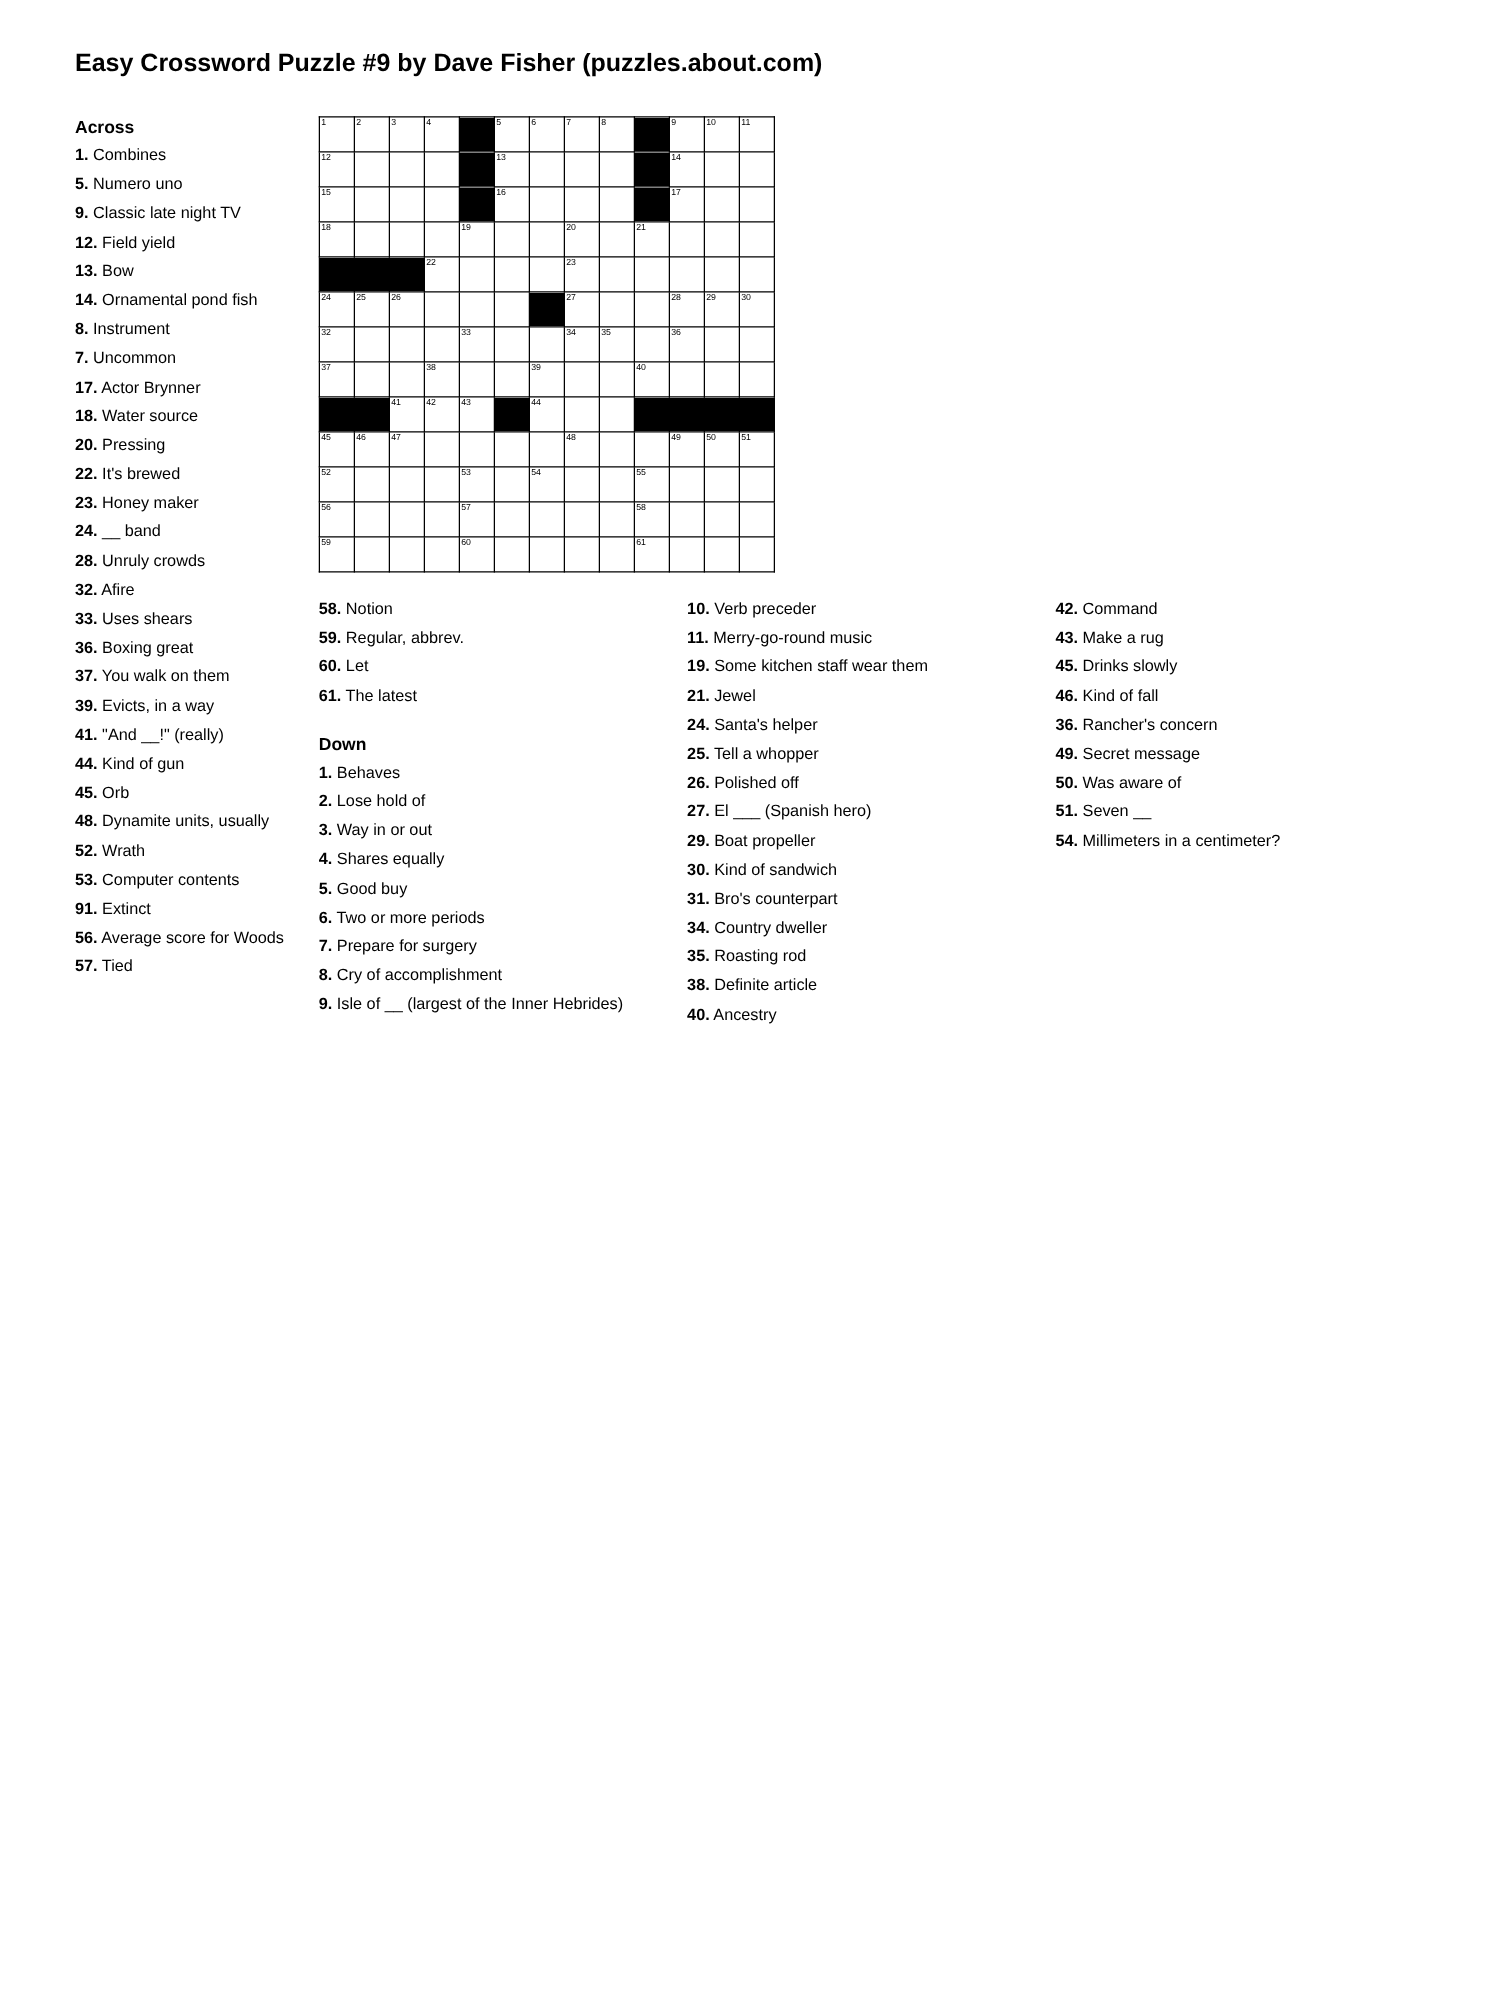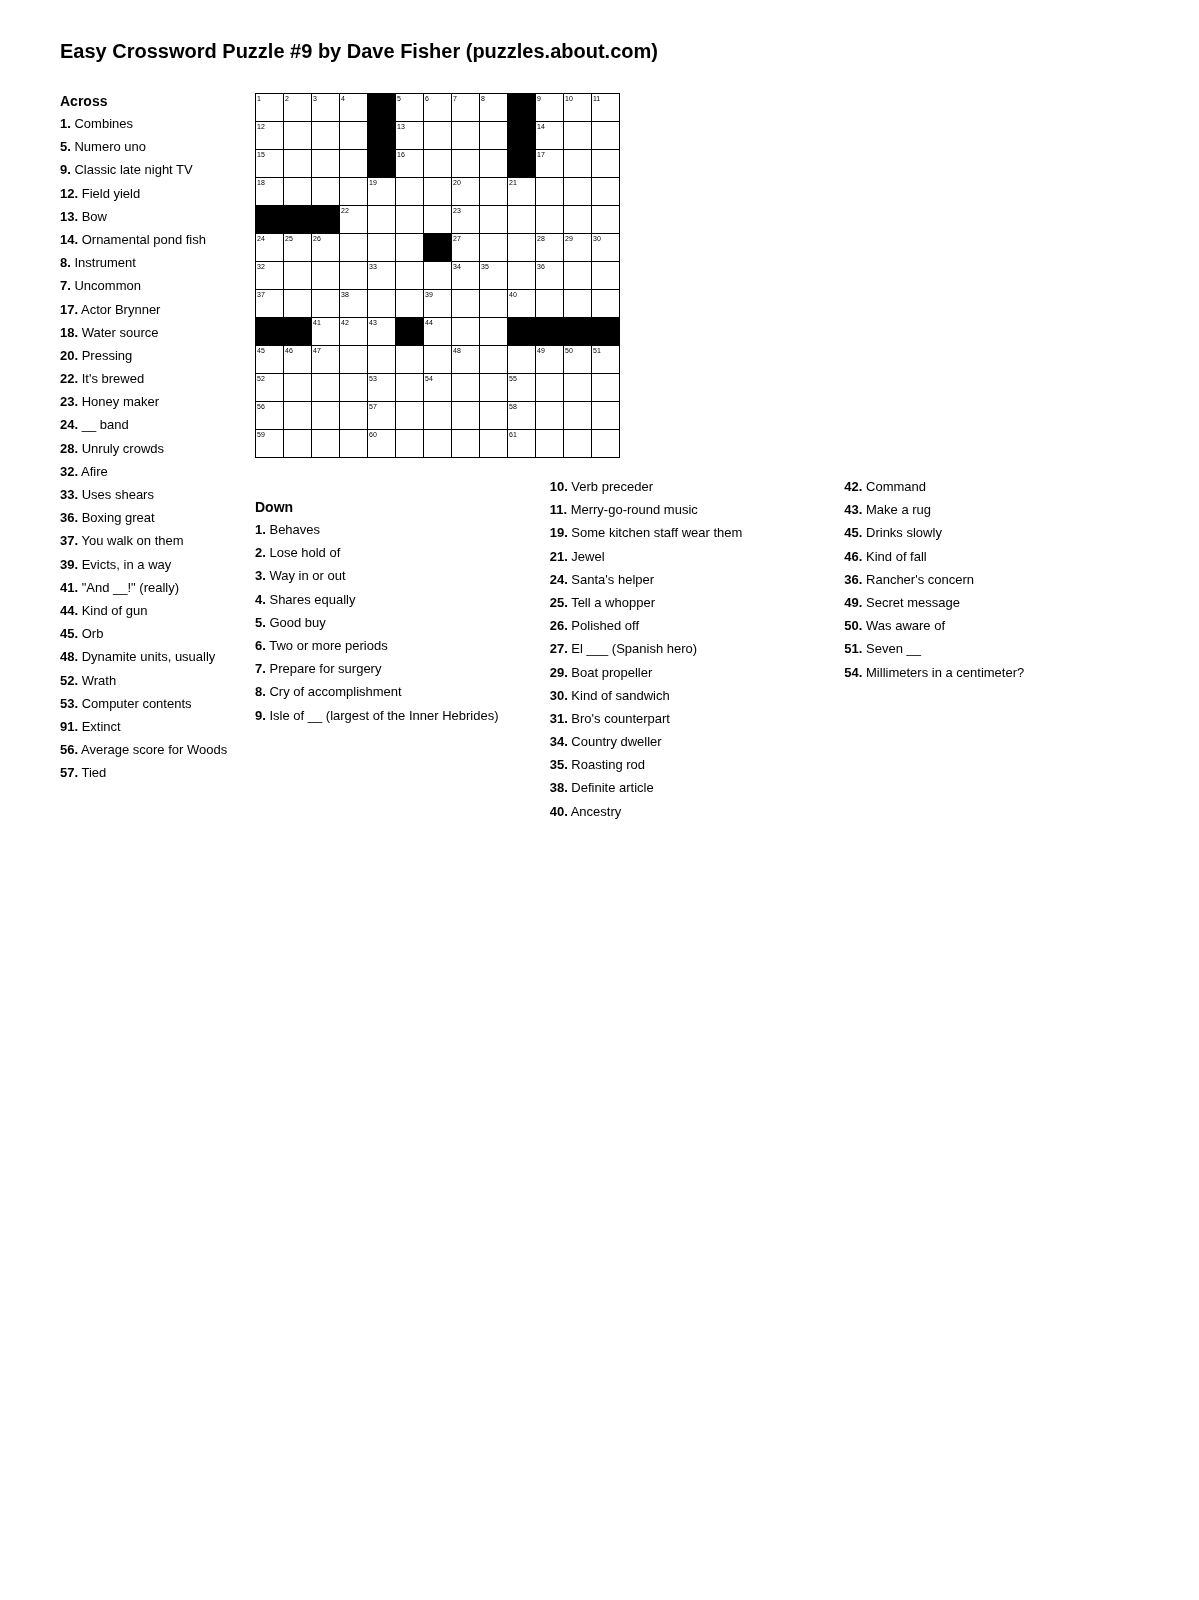--- a/index.html
+++ b/index.html
@@ -448,20 +448,26 @@
               <td></td>
               <td></td>
             </tr>
           </tbody>
       </table>
     </div>
 
     <div class="bottom-clues">
 
       <div class="clue-col">
+        <div id="across-bottom-clues">
+            <div class="clue-item"><span class="clue-num">58.</span> Notion</div>
+            <div class="clue-item"><span class="clue-num">59.</span> Regular, abbrev.</div>
+            <div class="clue-item"><span class="clue-num">60.</span> Let</div>
+            <div class="clue-item"><span class="clue-num">61.</span> The latest</div>
+          </div>
         <div class="clue-section-title" style="margin-top:21px;">Down</div>
         <div id="down-clues-col1">
             <div class="clue-item"><span class="clue-num">1.</span> Behaves</div>
             <div class="clue-item"><span class="clue-num">2.</span> Lose hold of</div>
             <div class="clue-item"><span class="clue-num">3.</span> Way in or out</div>
             <div class="clue-item"><span class="clue-num">4.</span> Shares equally</div>
             <div class="clue-item"><span class="clue-num">5.</span> Good buy</div>
             <div class="clue-item"><span class="clue-num">6.</span> Two or more periods</div>
             <div class="clue-item"><span class="clue-num">7.</span> Prepare for surgery</div>
             <div class="clue-item"><span class="clue-num">8.</span> Cry of accomplishment</div>

